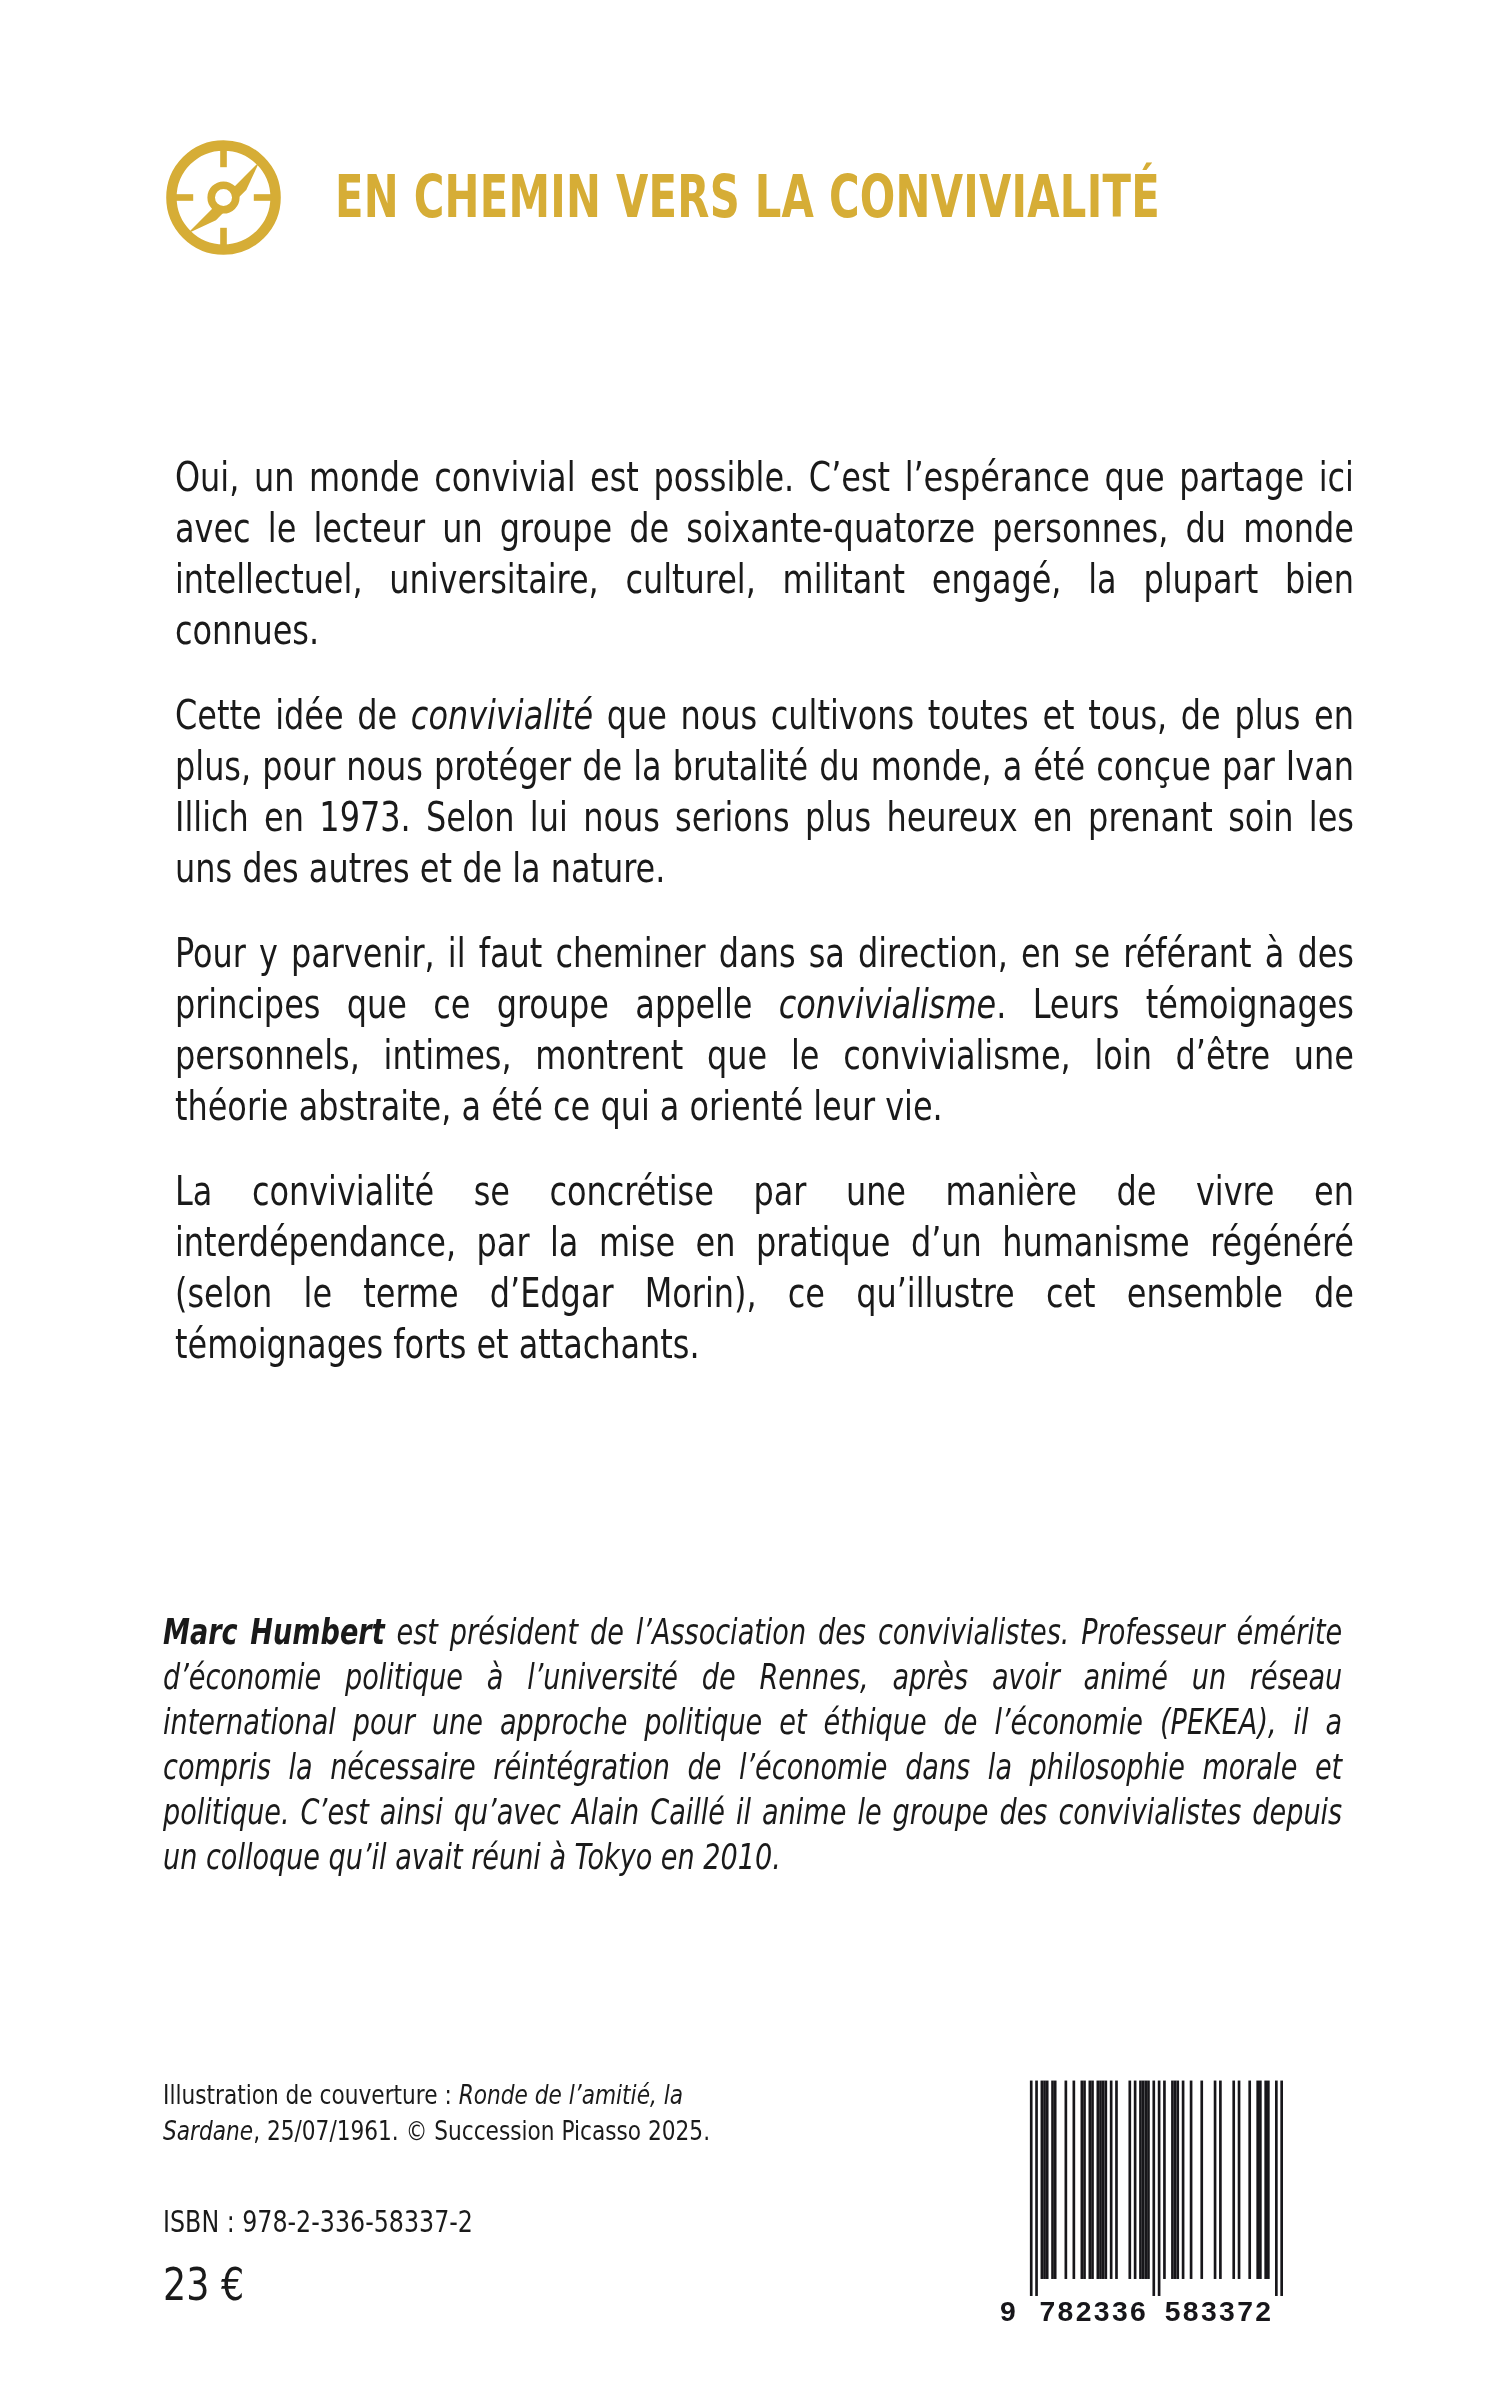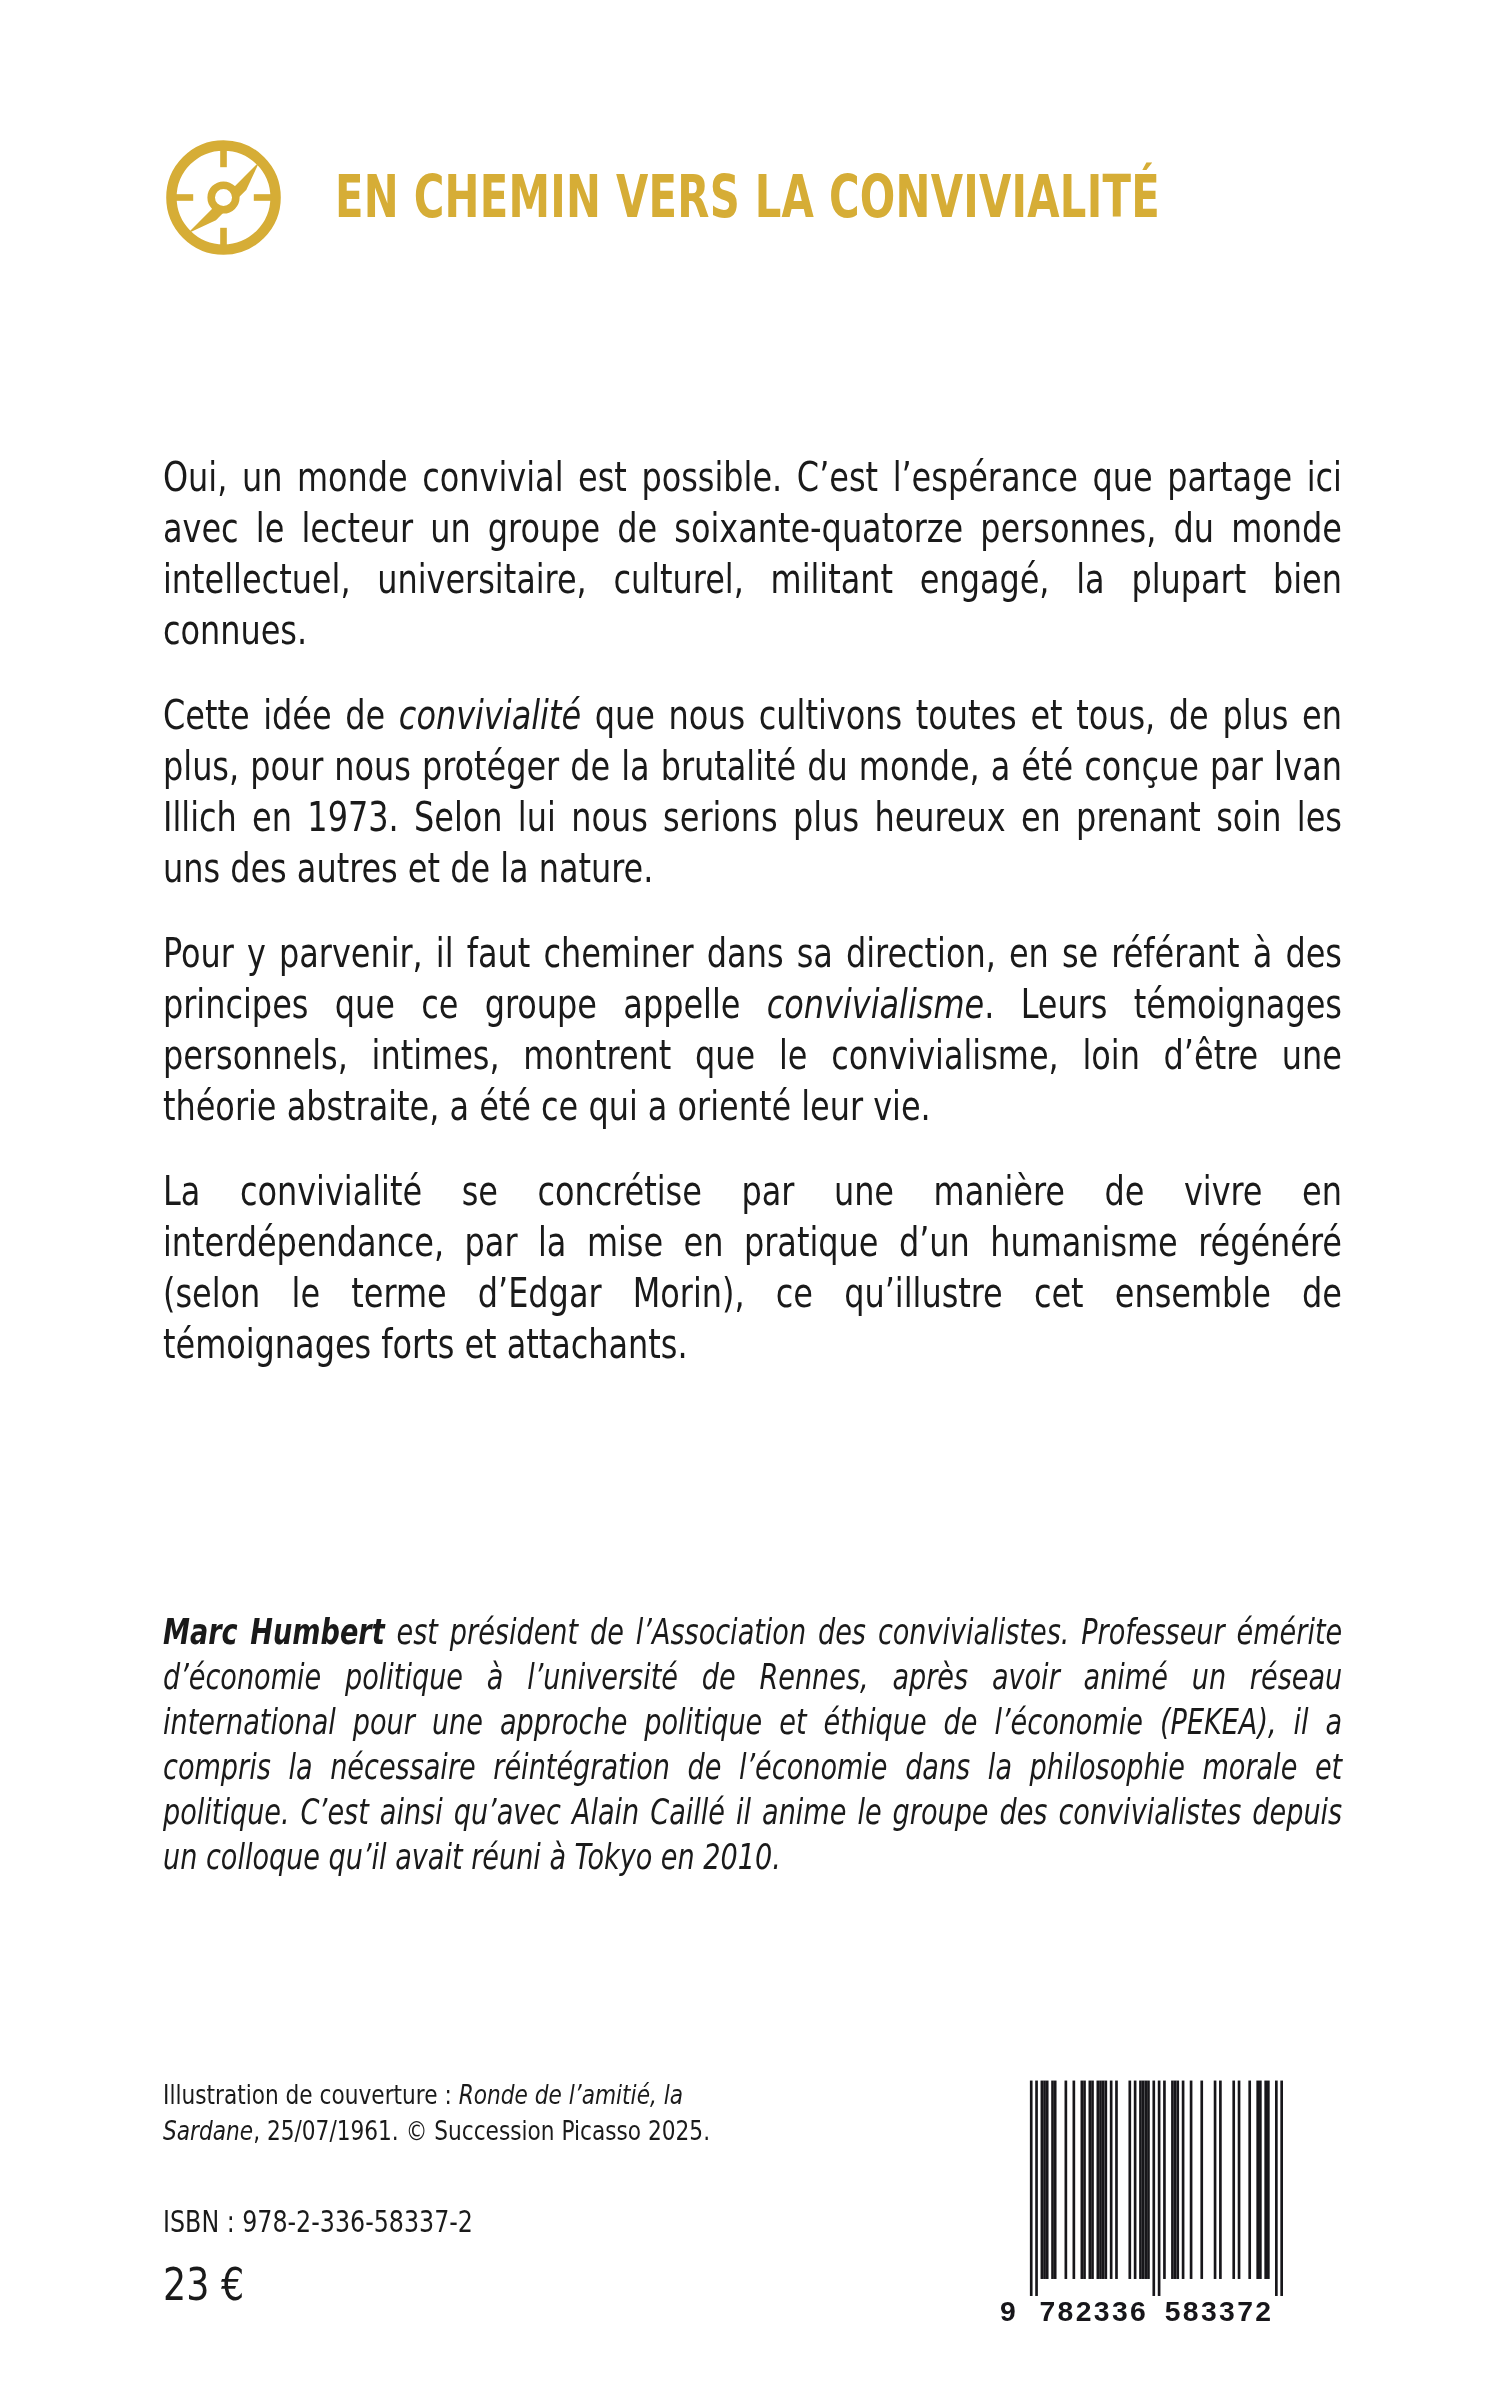--- a/index.html
+++ b/index.html
@@ -39,21 +39,21 @@
     letter-spacing:0.3px;
     white-space:nowrap;
     transform:scaleX(0.80);
     transform-origin:left center;
     font-stretch:condensed;
   }
 
   
   .body-copy{
     position:absolute;
-    left:163px; top:452px;
+    left:175px; top:452px;
     width:1179px;
   }
   .body-copy p{
     margin:0 0 34px 0;
     font-size:41px;
     line-height:51px;
     color:#1a1a1a;
     text-align:justify;
     text-justify:inter-word;
     transform:scaleX(0.865);

